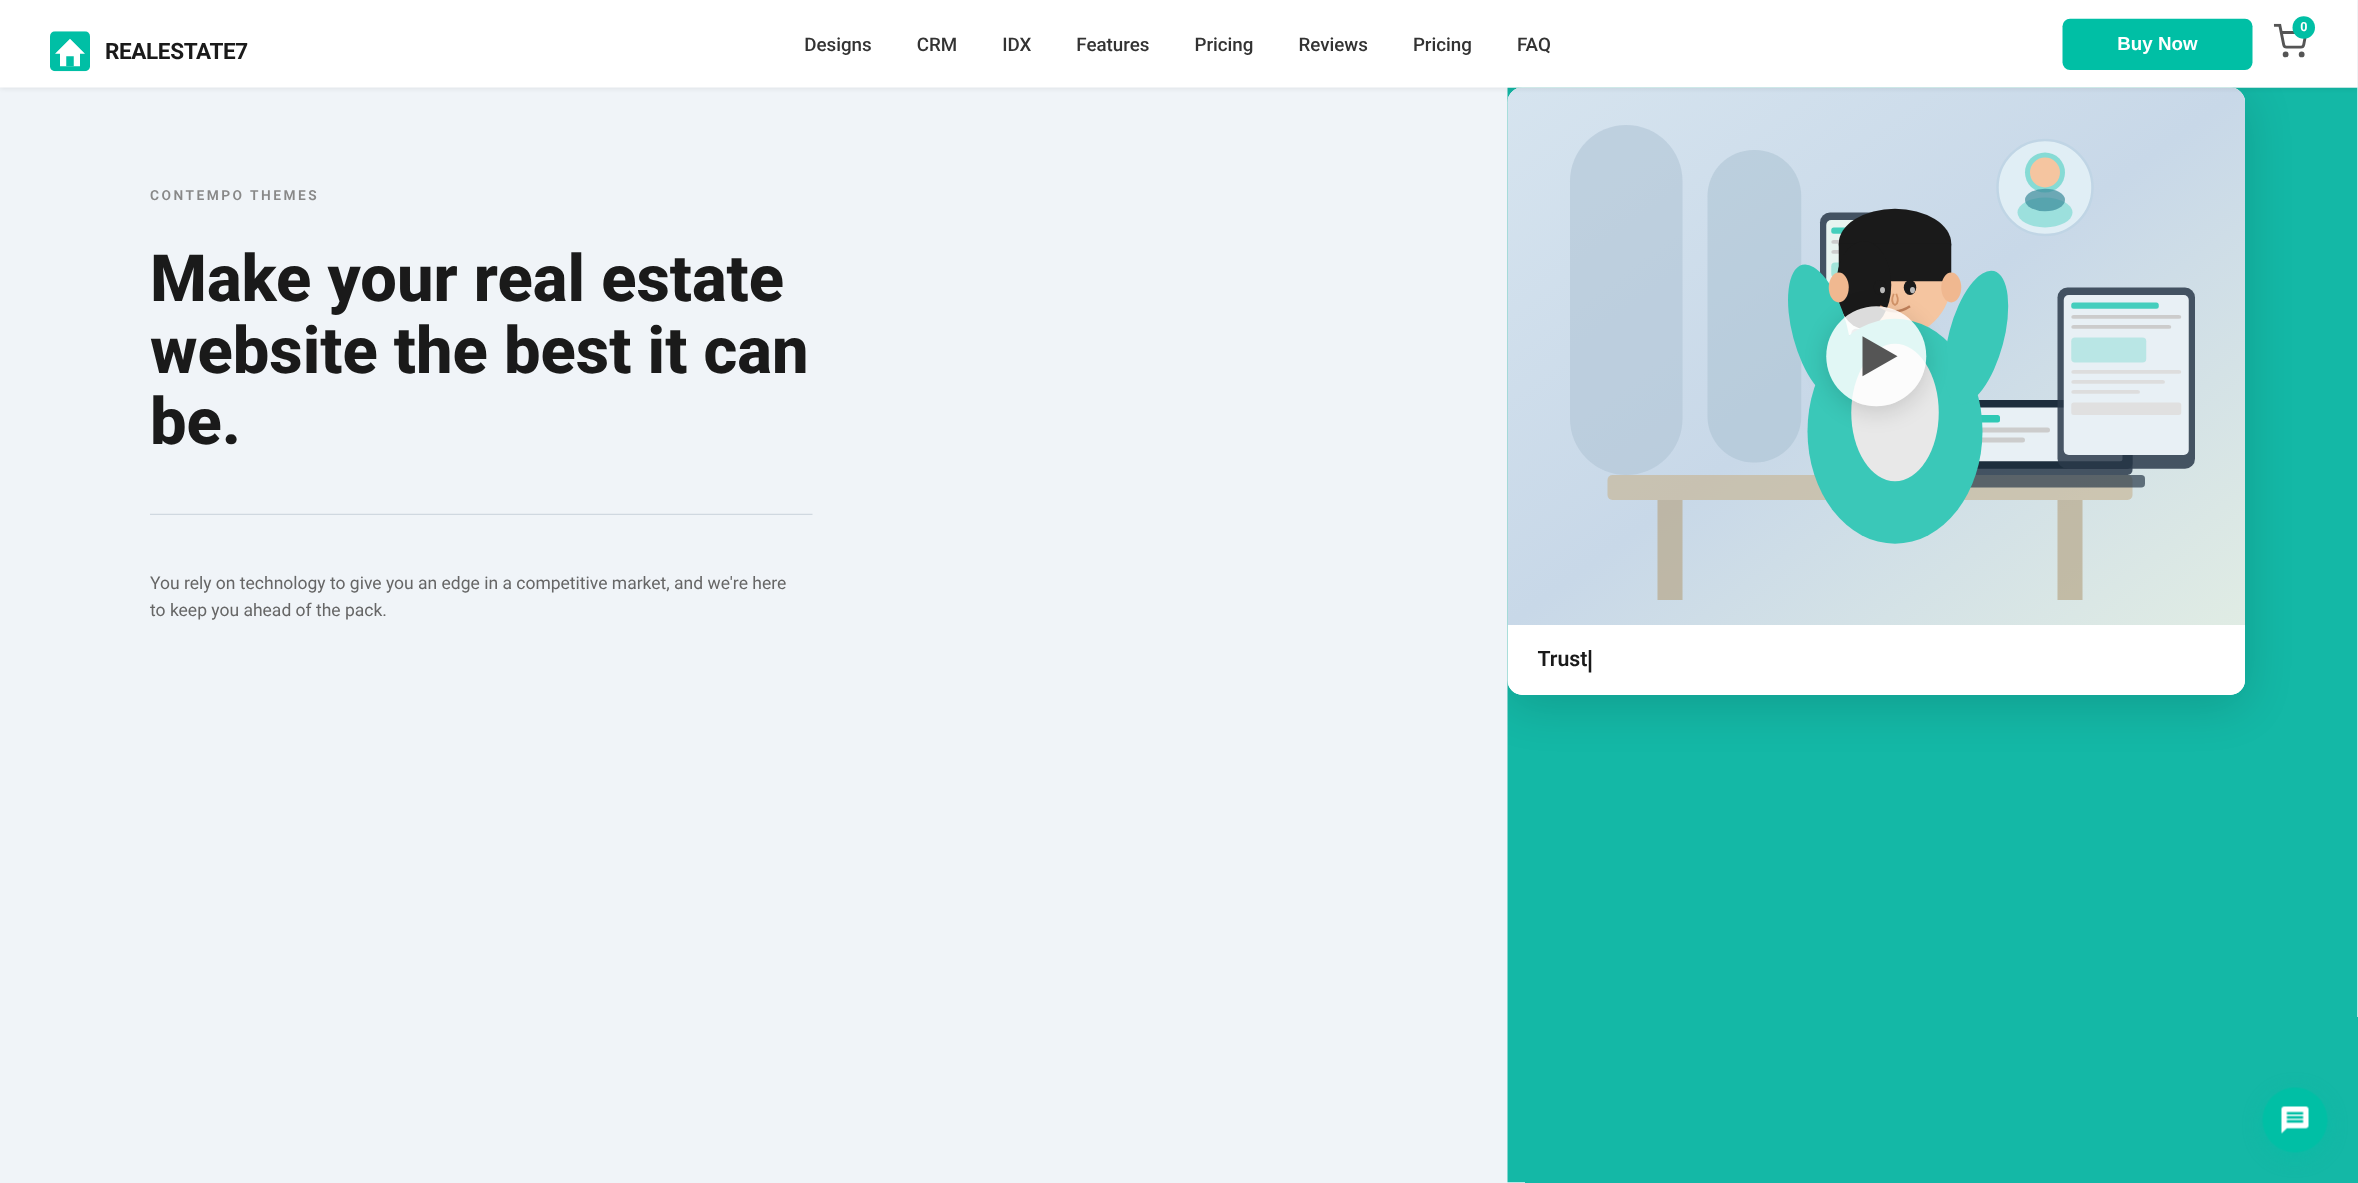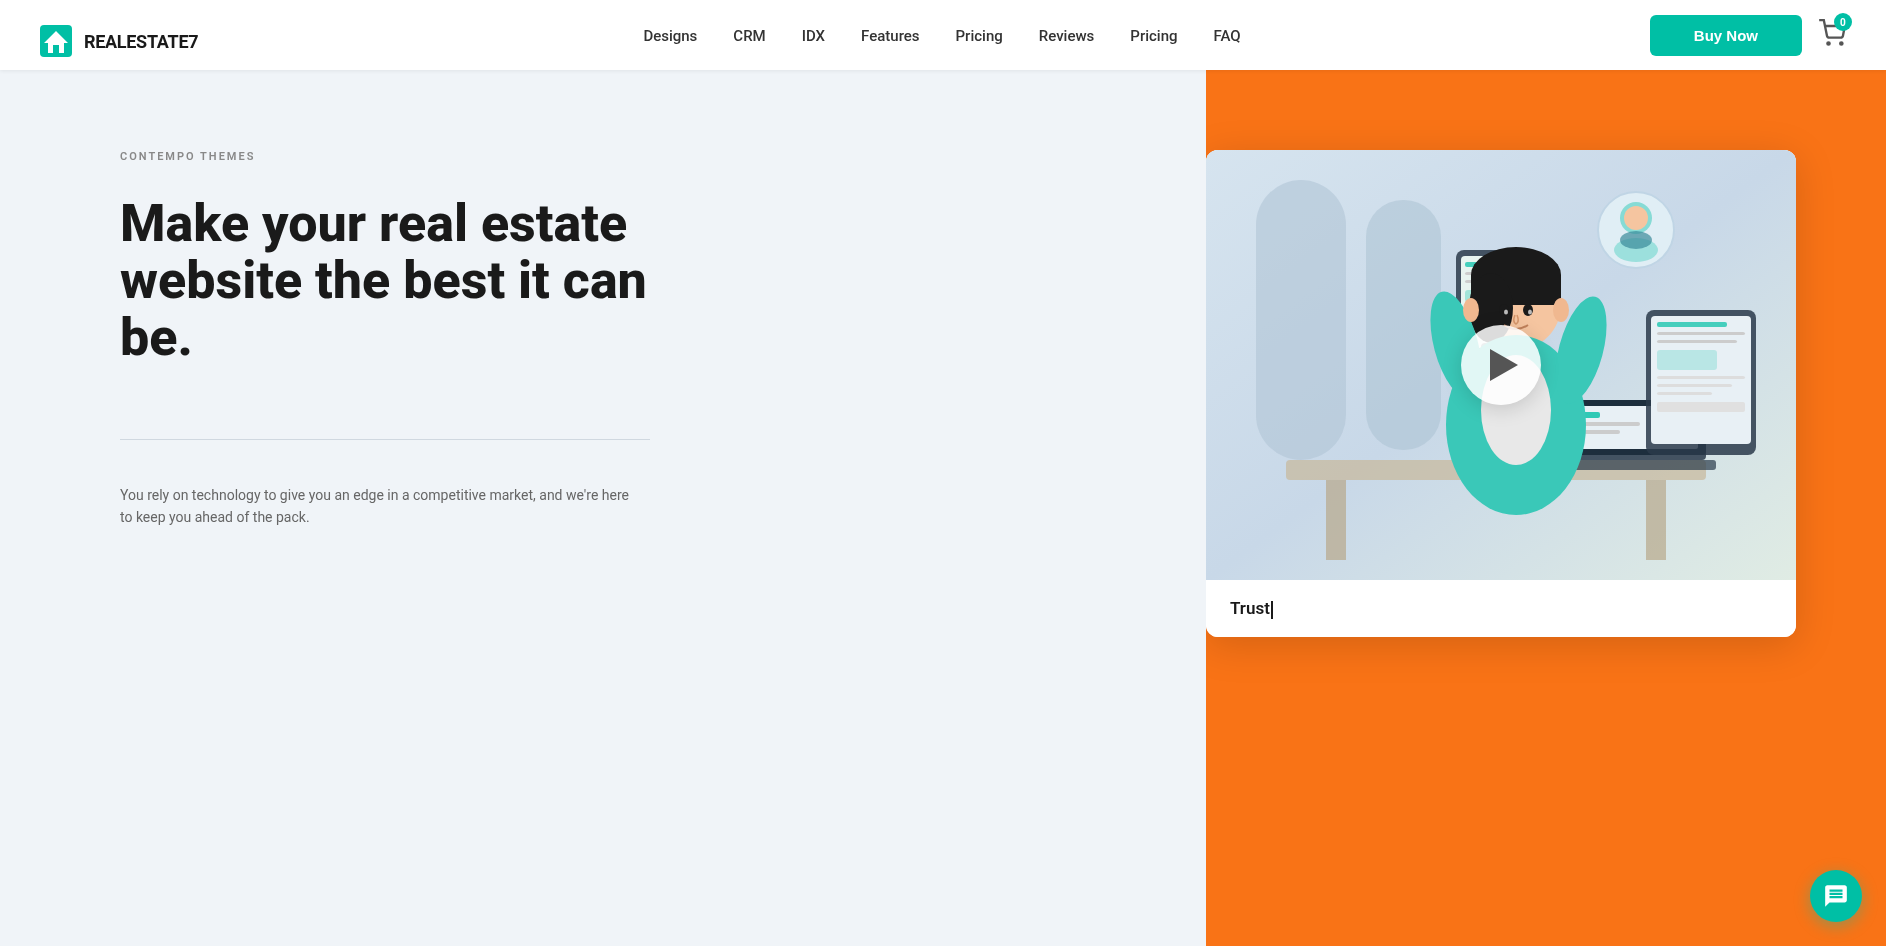--- a/index.html
+++ b/index.html
@@ -135,21 +135,20 @@
       color: #888;
       text-transform: uppercase;
       margin-bottom: 32px;
     }
 
     .hero-title {
       font-size: 52px;
       font-weight: 800;
       line-height: 1.1;
       color: #1a1a1a;
-      margin-bottom: 28px;
       max-width: 560px;
     }
 
     .hero-description {
       font-size: 16.5px;
       line-height: 1.7;
       color: #444;
       max-width: 520px;
       margin-bottom: 0;
     }
@@ -175,25 +174,24 @@
       line-height: 1.6;
       max-width: 520px;
     }
 
     
     .right-section {
       width: 680px;
       min-height: calc(946px - 70px);
       position: relative;
       overflow: hidden;
-      background: #f97316;
+      background: #14b8a6;
       display: flex;
       flex-direction: column;
       align-items: flex-start;
-      padding-top: 80px;
     }
 
     .video-card {
       width: 590px;
       margin-left: 0;
       border-radius: 12px;
       overflow: hidden;
       box-shadow: 0 8px 40px rgba(0,0,0,0.15);
       background: #fff;
       position: relative;

